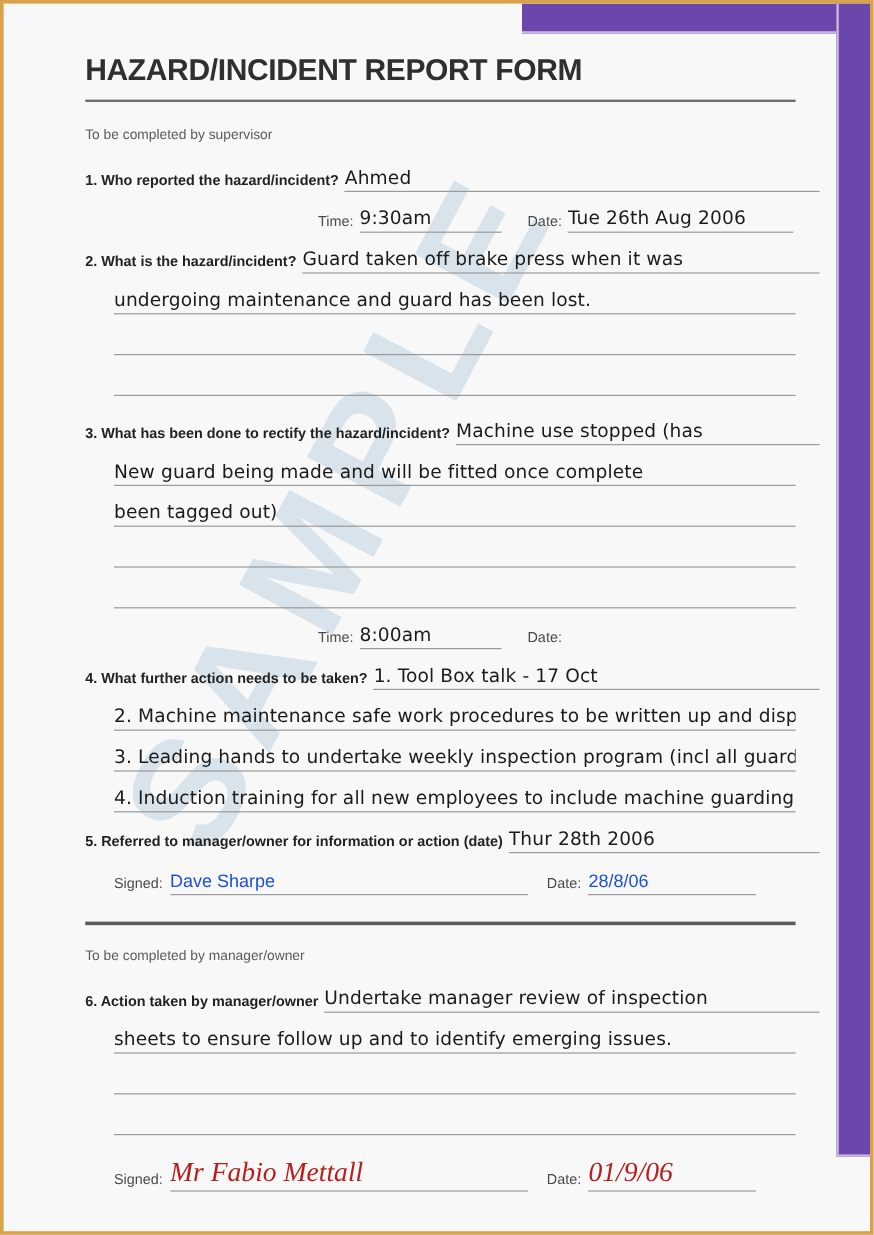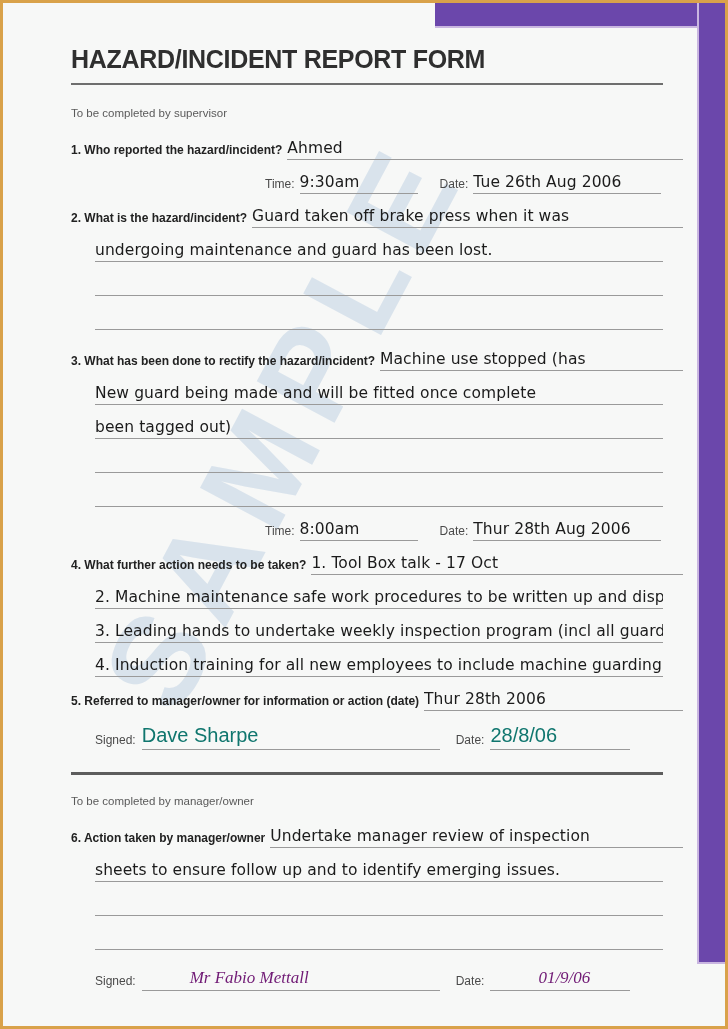--- a/index.html
+++ b/index.html
@@ -116,31 +116,30 @@
   
   .hw {
     font-family: "DejaVu Sans", sans-serif;
     font-size: 15.5px;
     color: #1b1b1b;
     white-space: nowrap;
     letter-spacing: 0.1px;
   }
   .hw-sig {
     font-family: "Liberation Sans", sans-serif;
-    font-size: 20px;
-    color: #0f766e;
+    font-size: 15px;
+    color: #1d4ed8;
     white-space: nowrap;
   }
   .hw-sig-italic {
     font-family: "Liberation Serif", serif;
     font-style: italic;
-    font-size: 17px;
-    color: #701a75;
-    white-space: nowrap;
-    margin-left: 48px;
+    font-size: 23px;
+    color: #b91c1c;
+    white-space: nowrap;
   }
 
   
   .row {
     display: flex;
     align-items: flex-end;
     margin-bottom: 13px;
   }
   .row .lbl { padding-bottom: 3px; padding-right: 5px; }
 
@@ -296,23 +295,20 @@
     <div class="ruled blank"></div>
     <div class="ruled blank"></div>
 
     <div class="timedate">
       <span class="td-lbl">Time:</span>
       <span class="td-fill td-time">
         <span class="hw">8:00am</span>
       </span>
       <span class="td-spacer"></span>
       <span class="td-lbl">Date:</span>
-      <span class="td-fill td-date">
-        <span class="hw">Thur 28th Aug 2006</span>
-      </span>
     </div>
 
     <div class="row">
       <span class="q-label lbl">4. What further action needs to be taken?</span>
       <span class="fill">
         <span class="hw">1. Tool Box talk - 17 Oct</span>
       </span>
     </div>
     <div class="ruled">
       <span class="hw">2. Machine maintenance safe work procedures to be written up and displayed</span>

